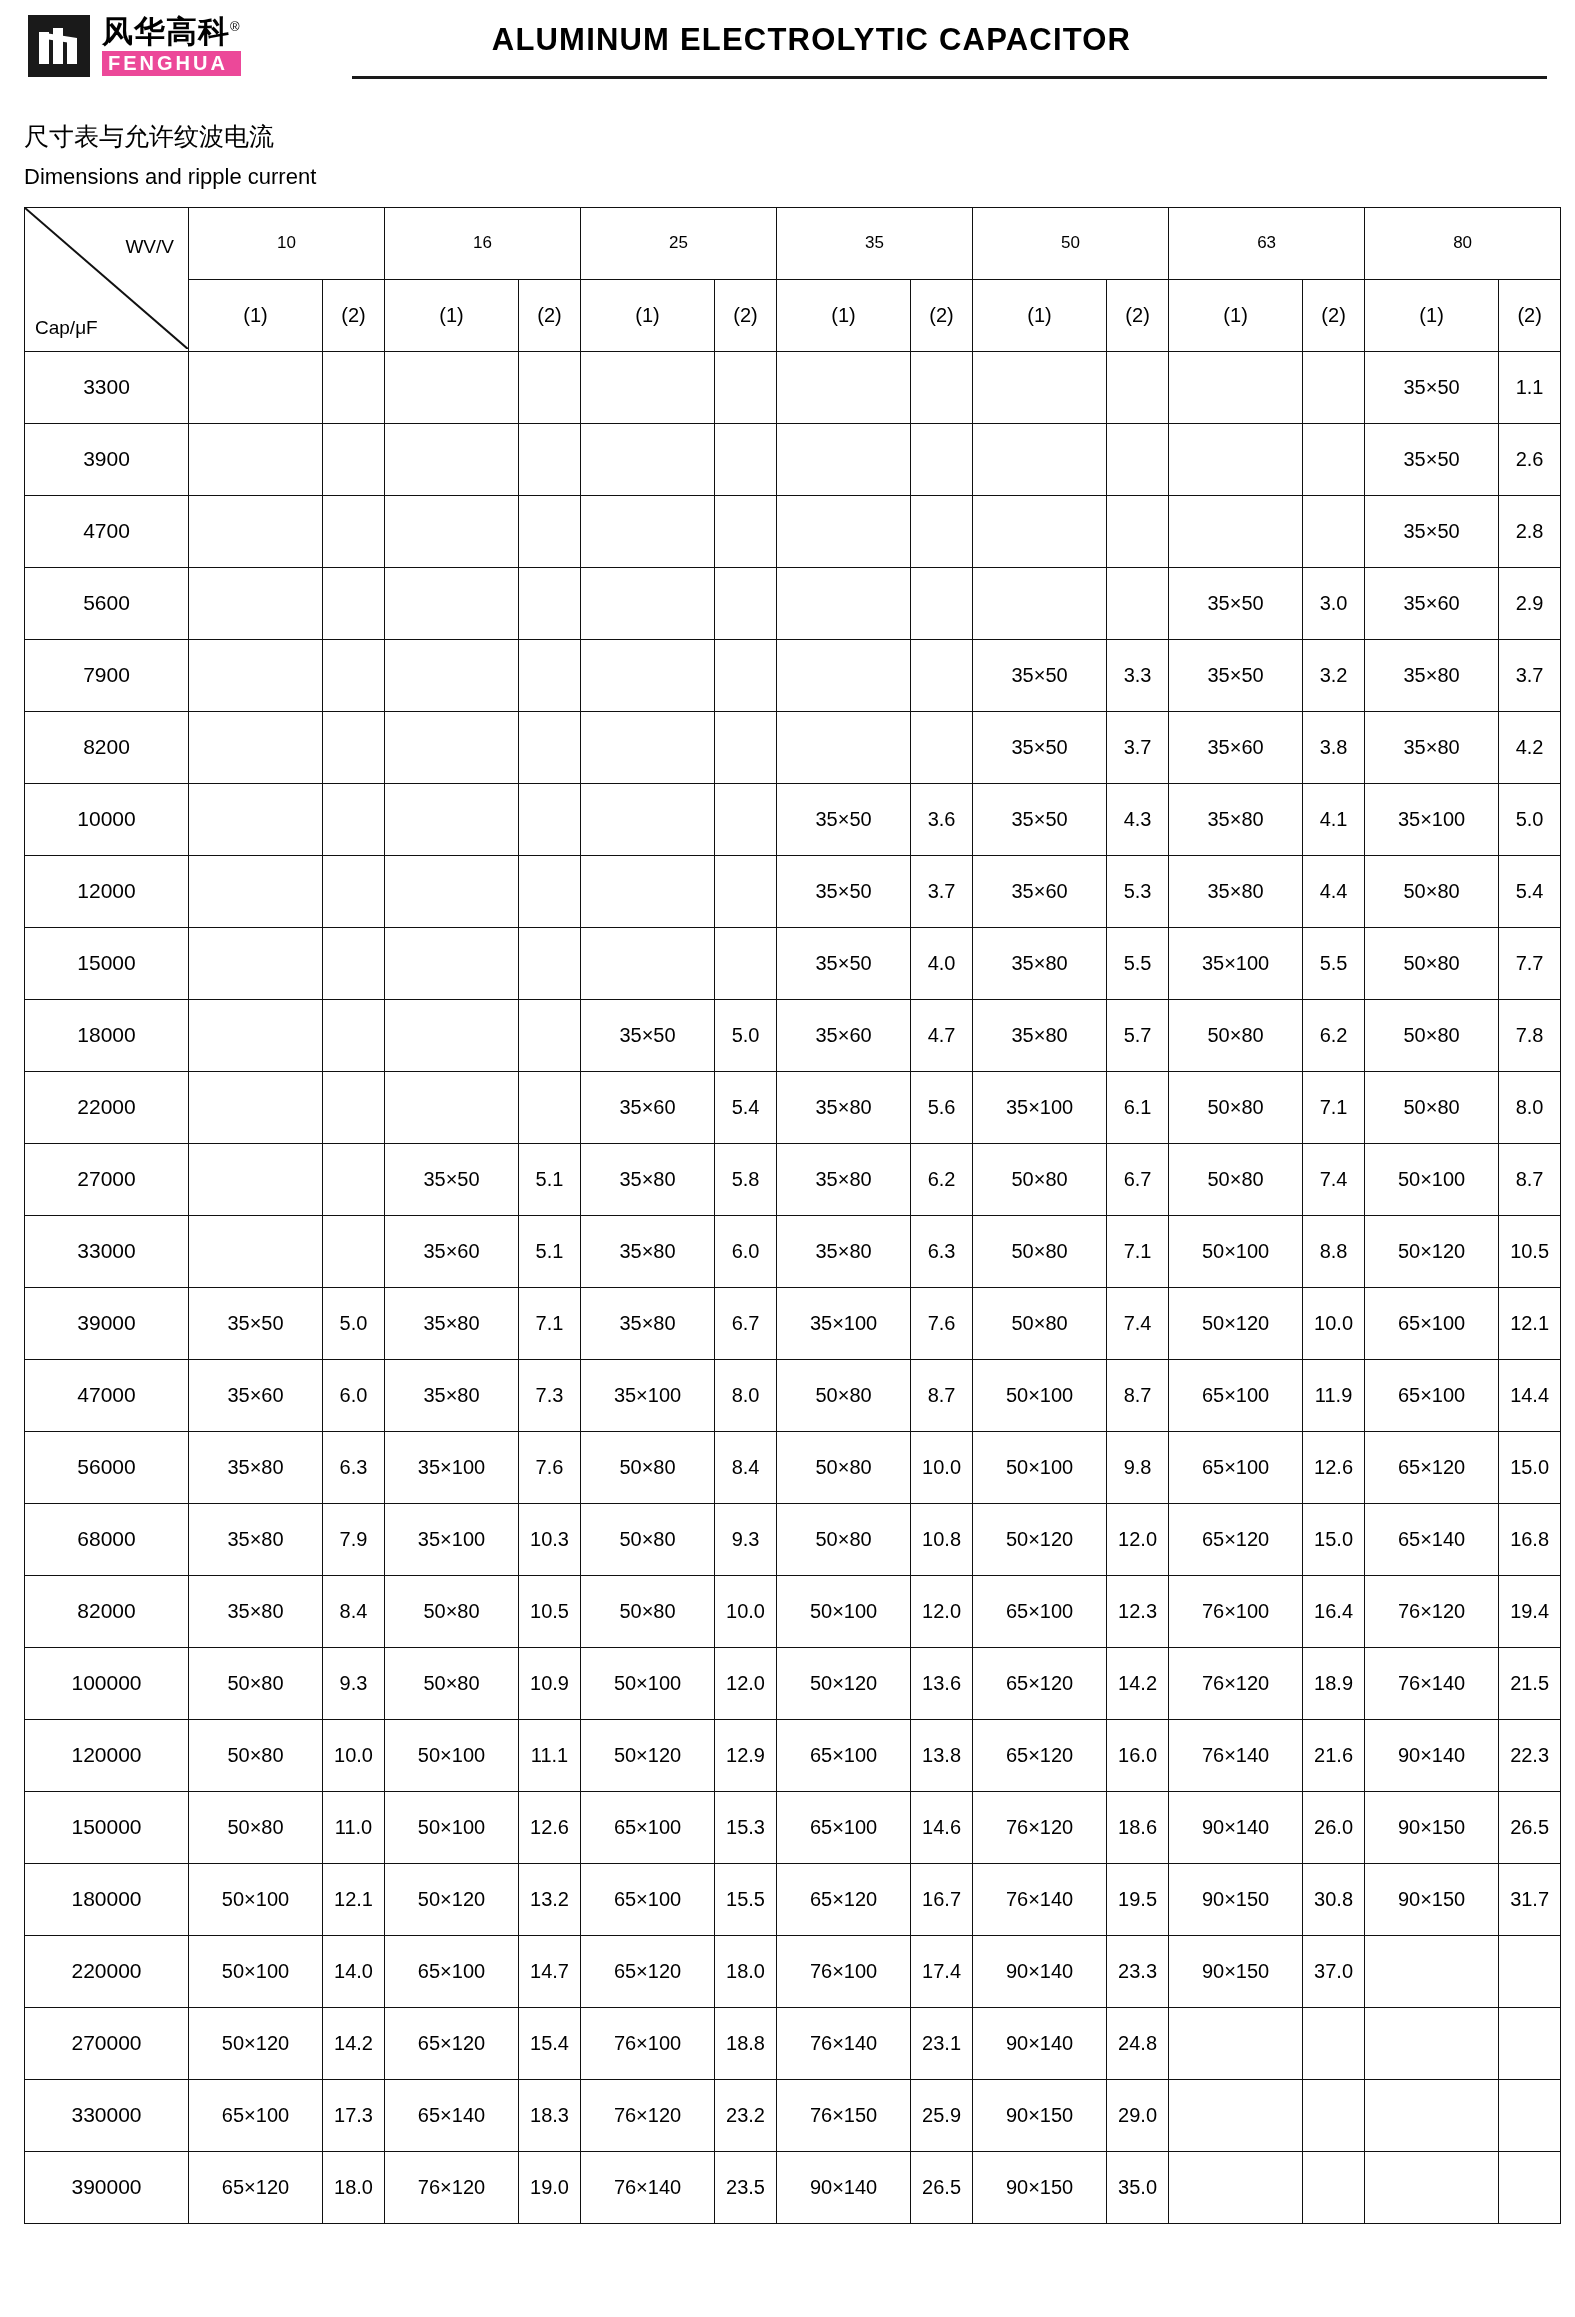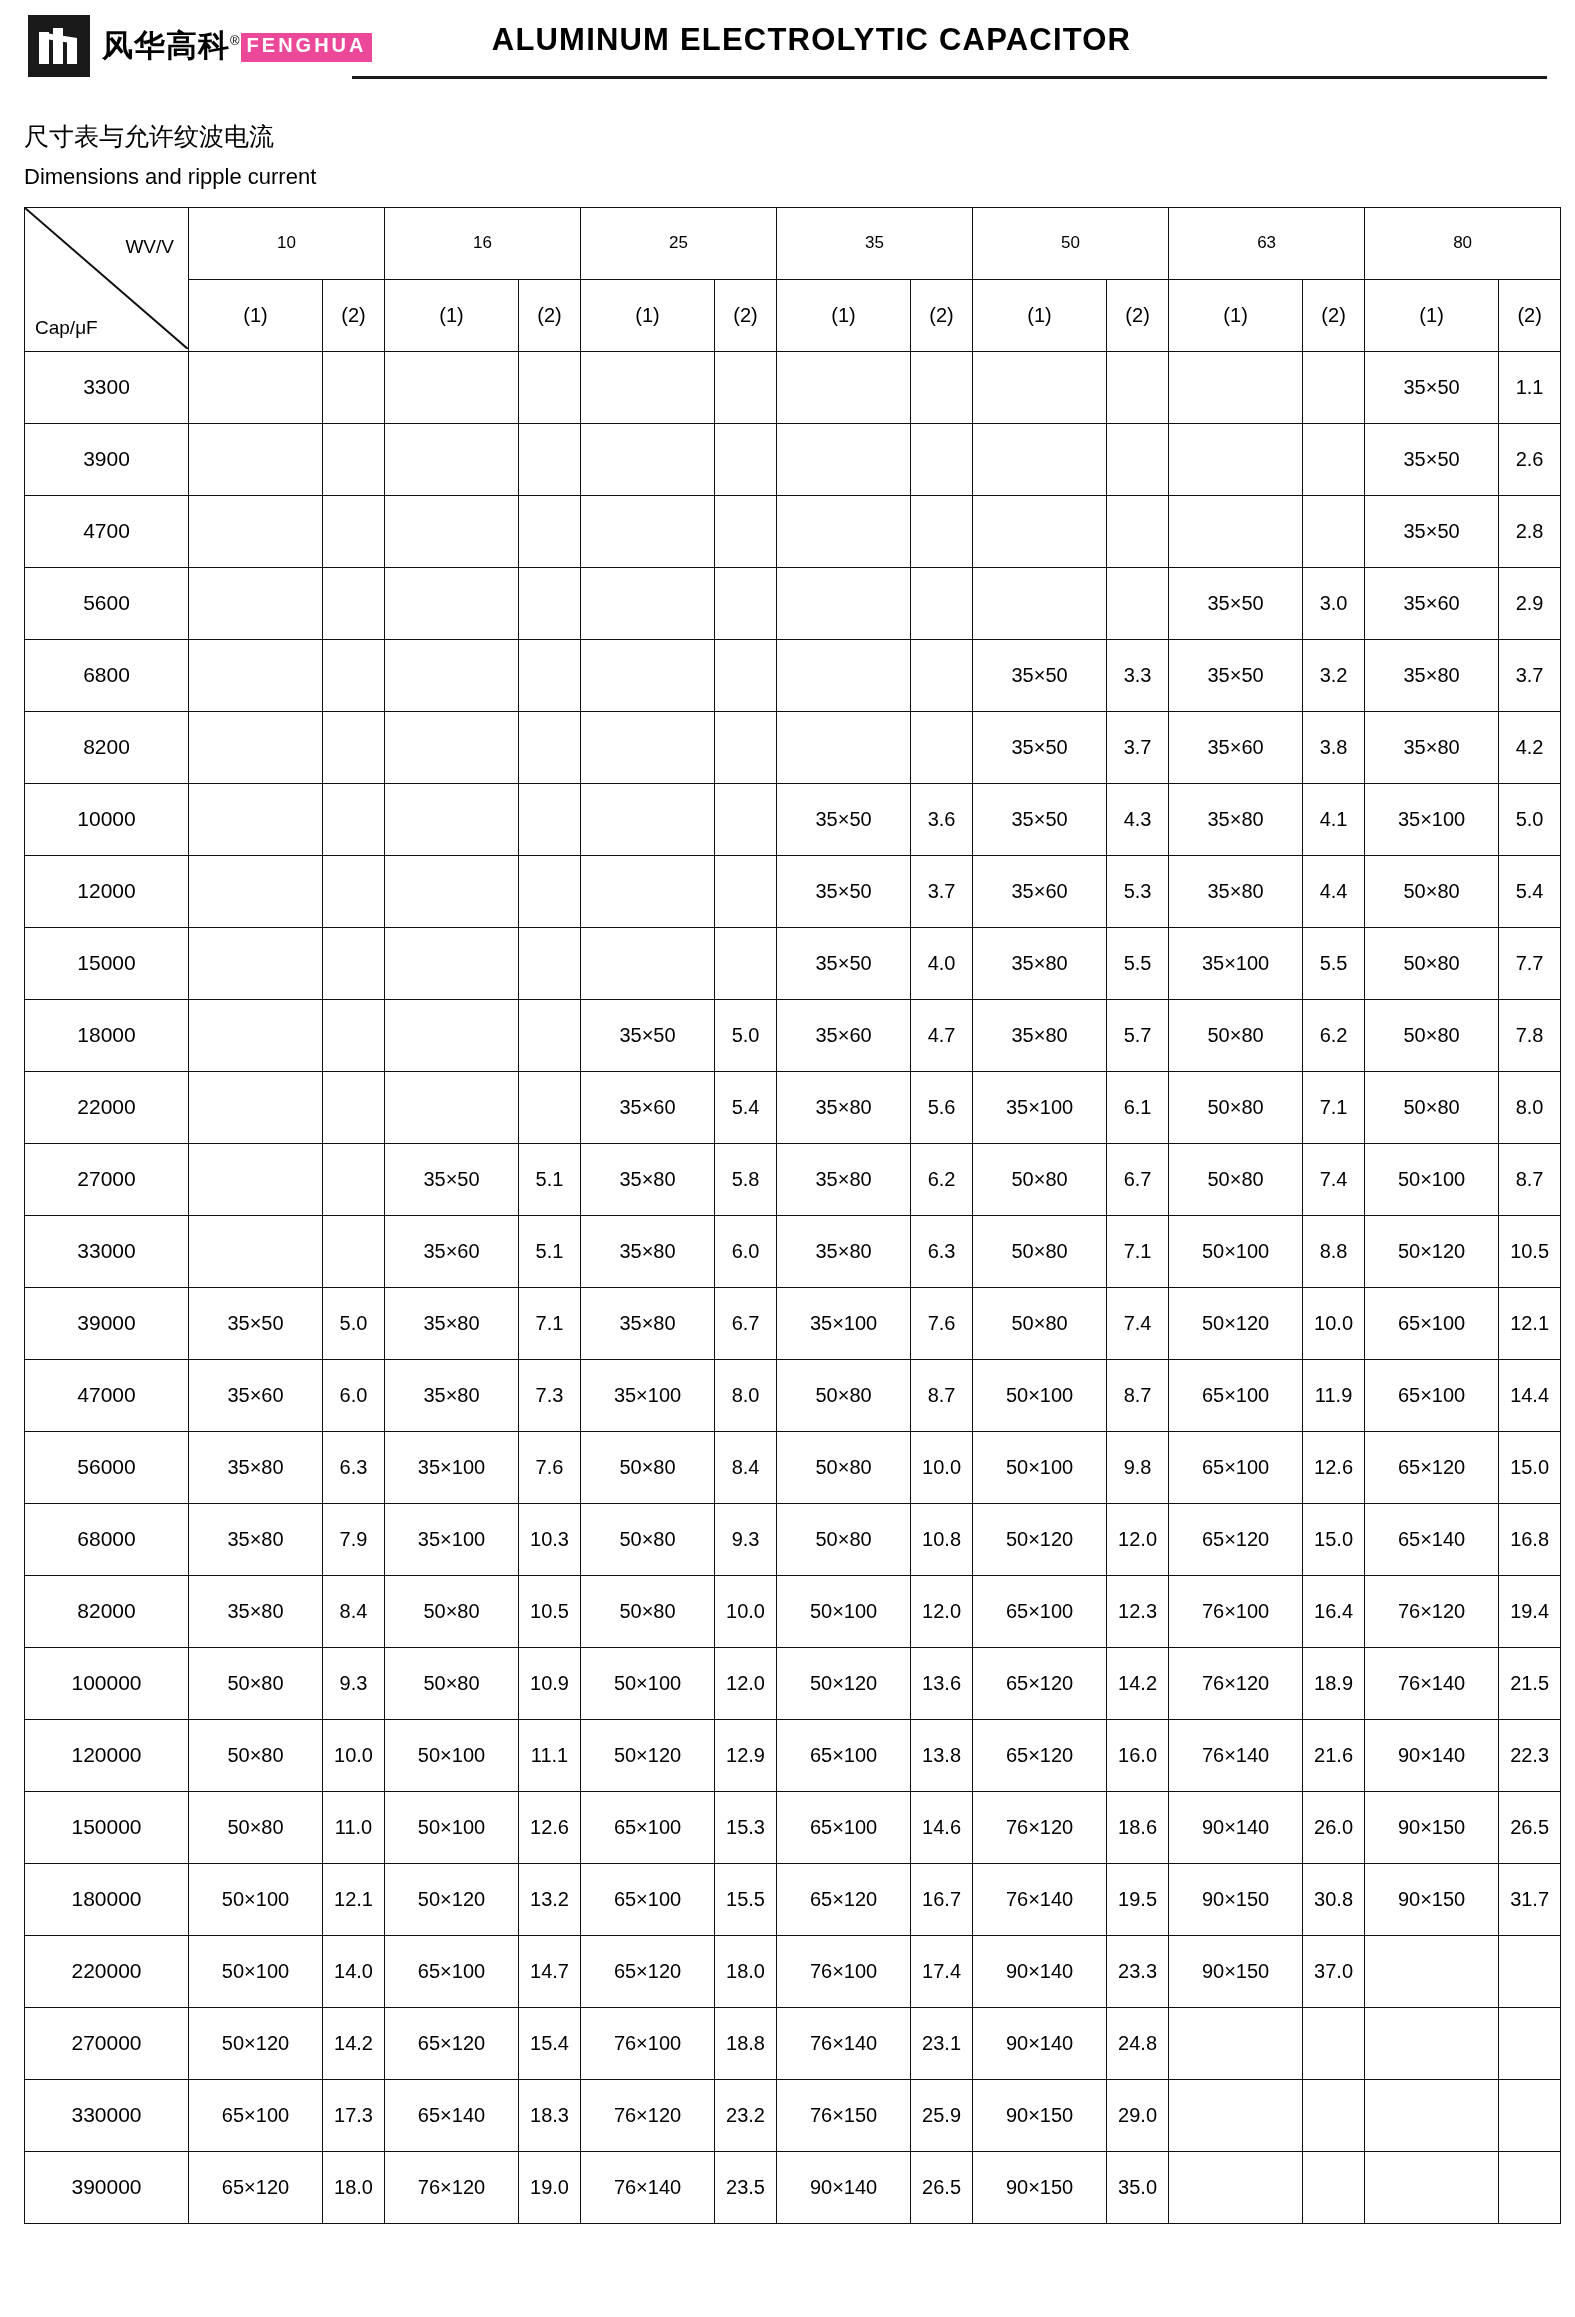--- a/index.html
+++ b/index.html
@@ -24,21 +24,21 @@
     align-items:center;
     gap:12px;
   }
   .logo-mark {
     width:62px; height:62px;
     background:#1a1a1a;
     position:relative;
     display:flex; align-items:center; justify-content:center;
   }
   .logo-mark svg { display:block; }
-  .logo-words { display:flex; flex-direction:row; justify-content:center; }
+  .logo-words { display:flex; flex-direction:column; justify-content:center; }
   .logo-cn {
     font-size:31px;
     font-weight:bold;
     letter-spacing:1px;
     line-height:1.05;
     white-space:nowrap;
   }
   .logo-reg {
     font-size:13px;
     vertical-align:super;
@@ -276,21 +276,21 @@
             <td></td>
             <td></td>
             <td></td>
             <td></td>
             <td>35×50</td>
             <td>3.0</td>
             <td>35×60</td>
             <td>2.9</td>
           </tr>
           <tr>
-            <td class="cap-cell">6800</td>
+            <td class="cap-cell">7900</td>
             <td></td>
             <td></td>
             <td></td>
             <td></td>
             <td></td>
             <td></td>
             <td></td>
             <td></td>
             <td>35×50</td>
             <td>3.3</td>

